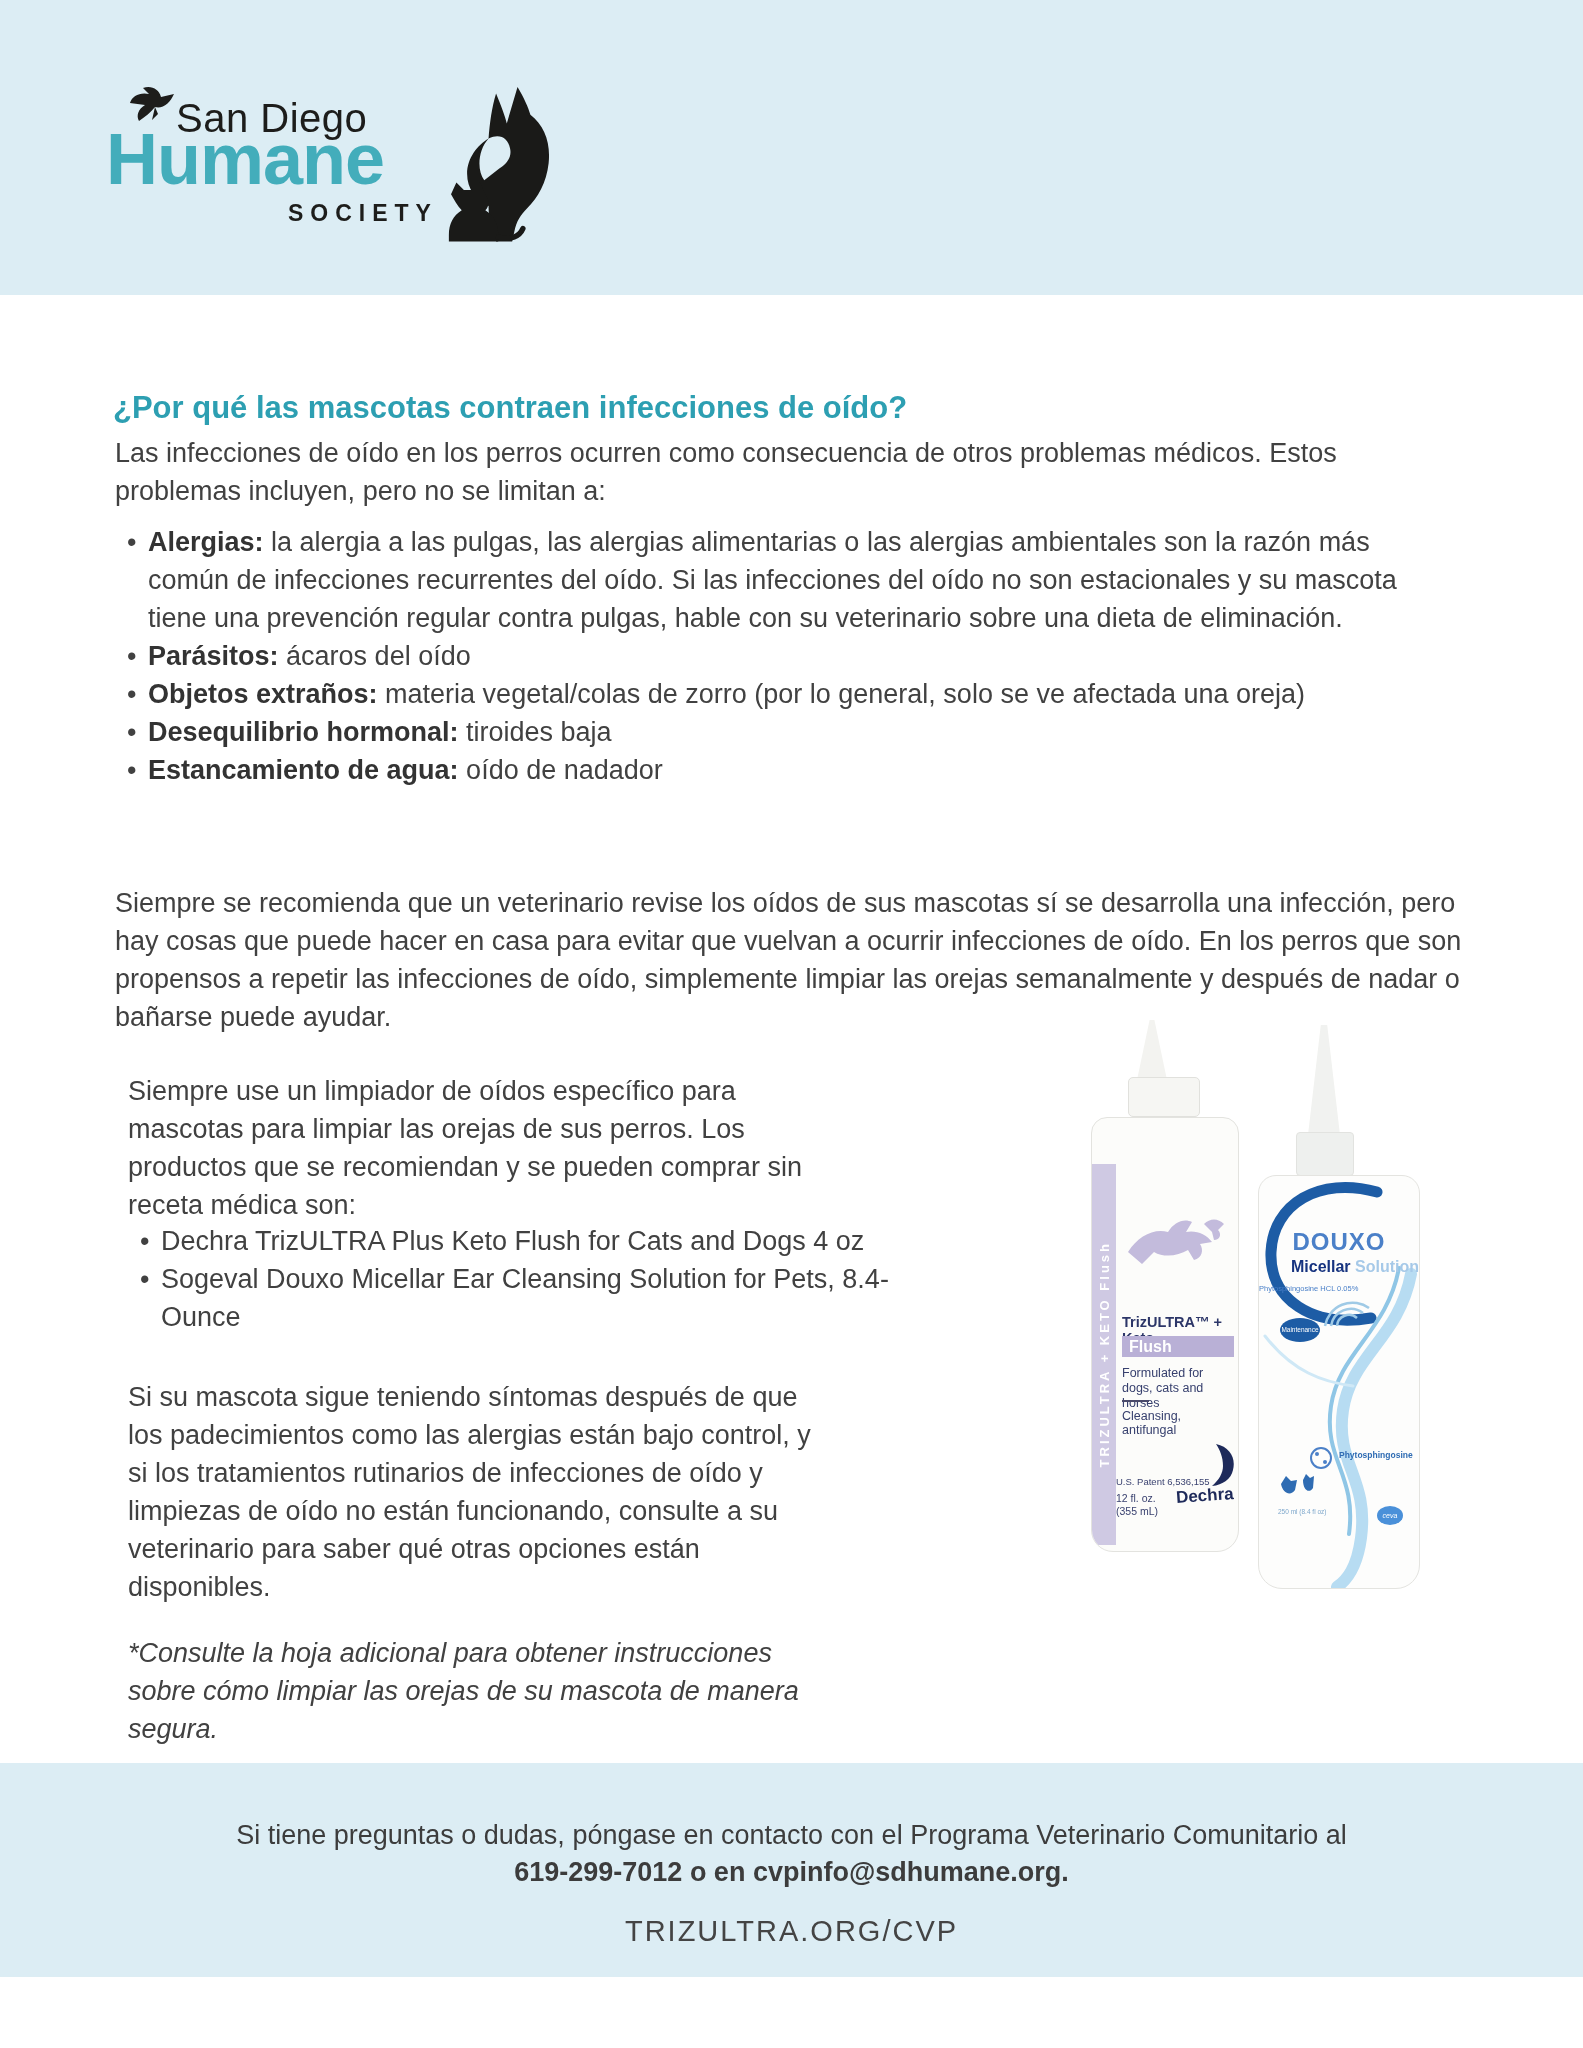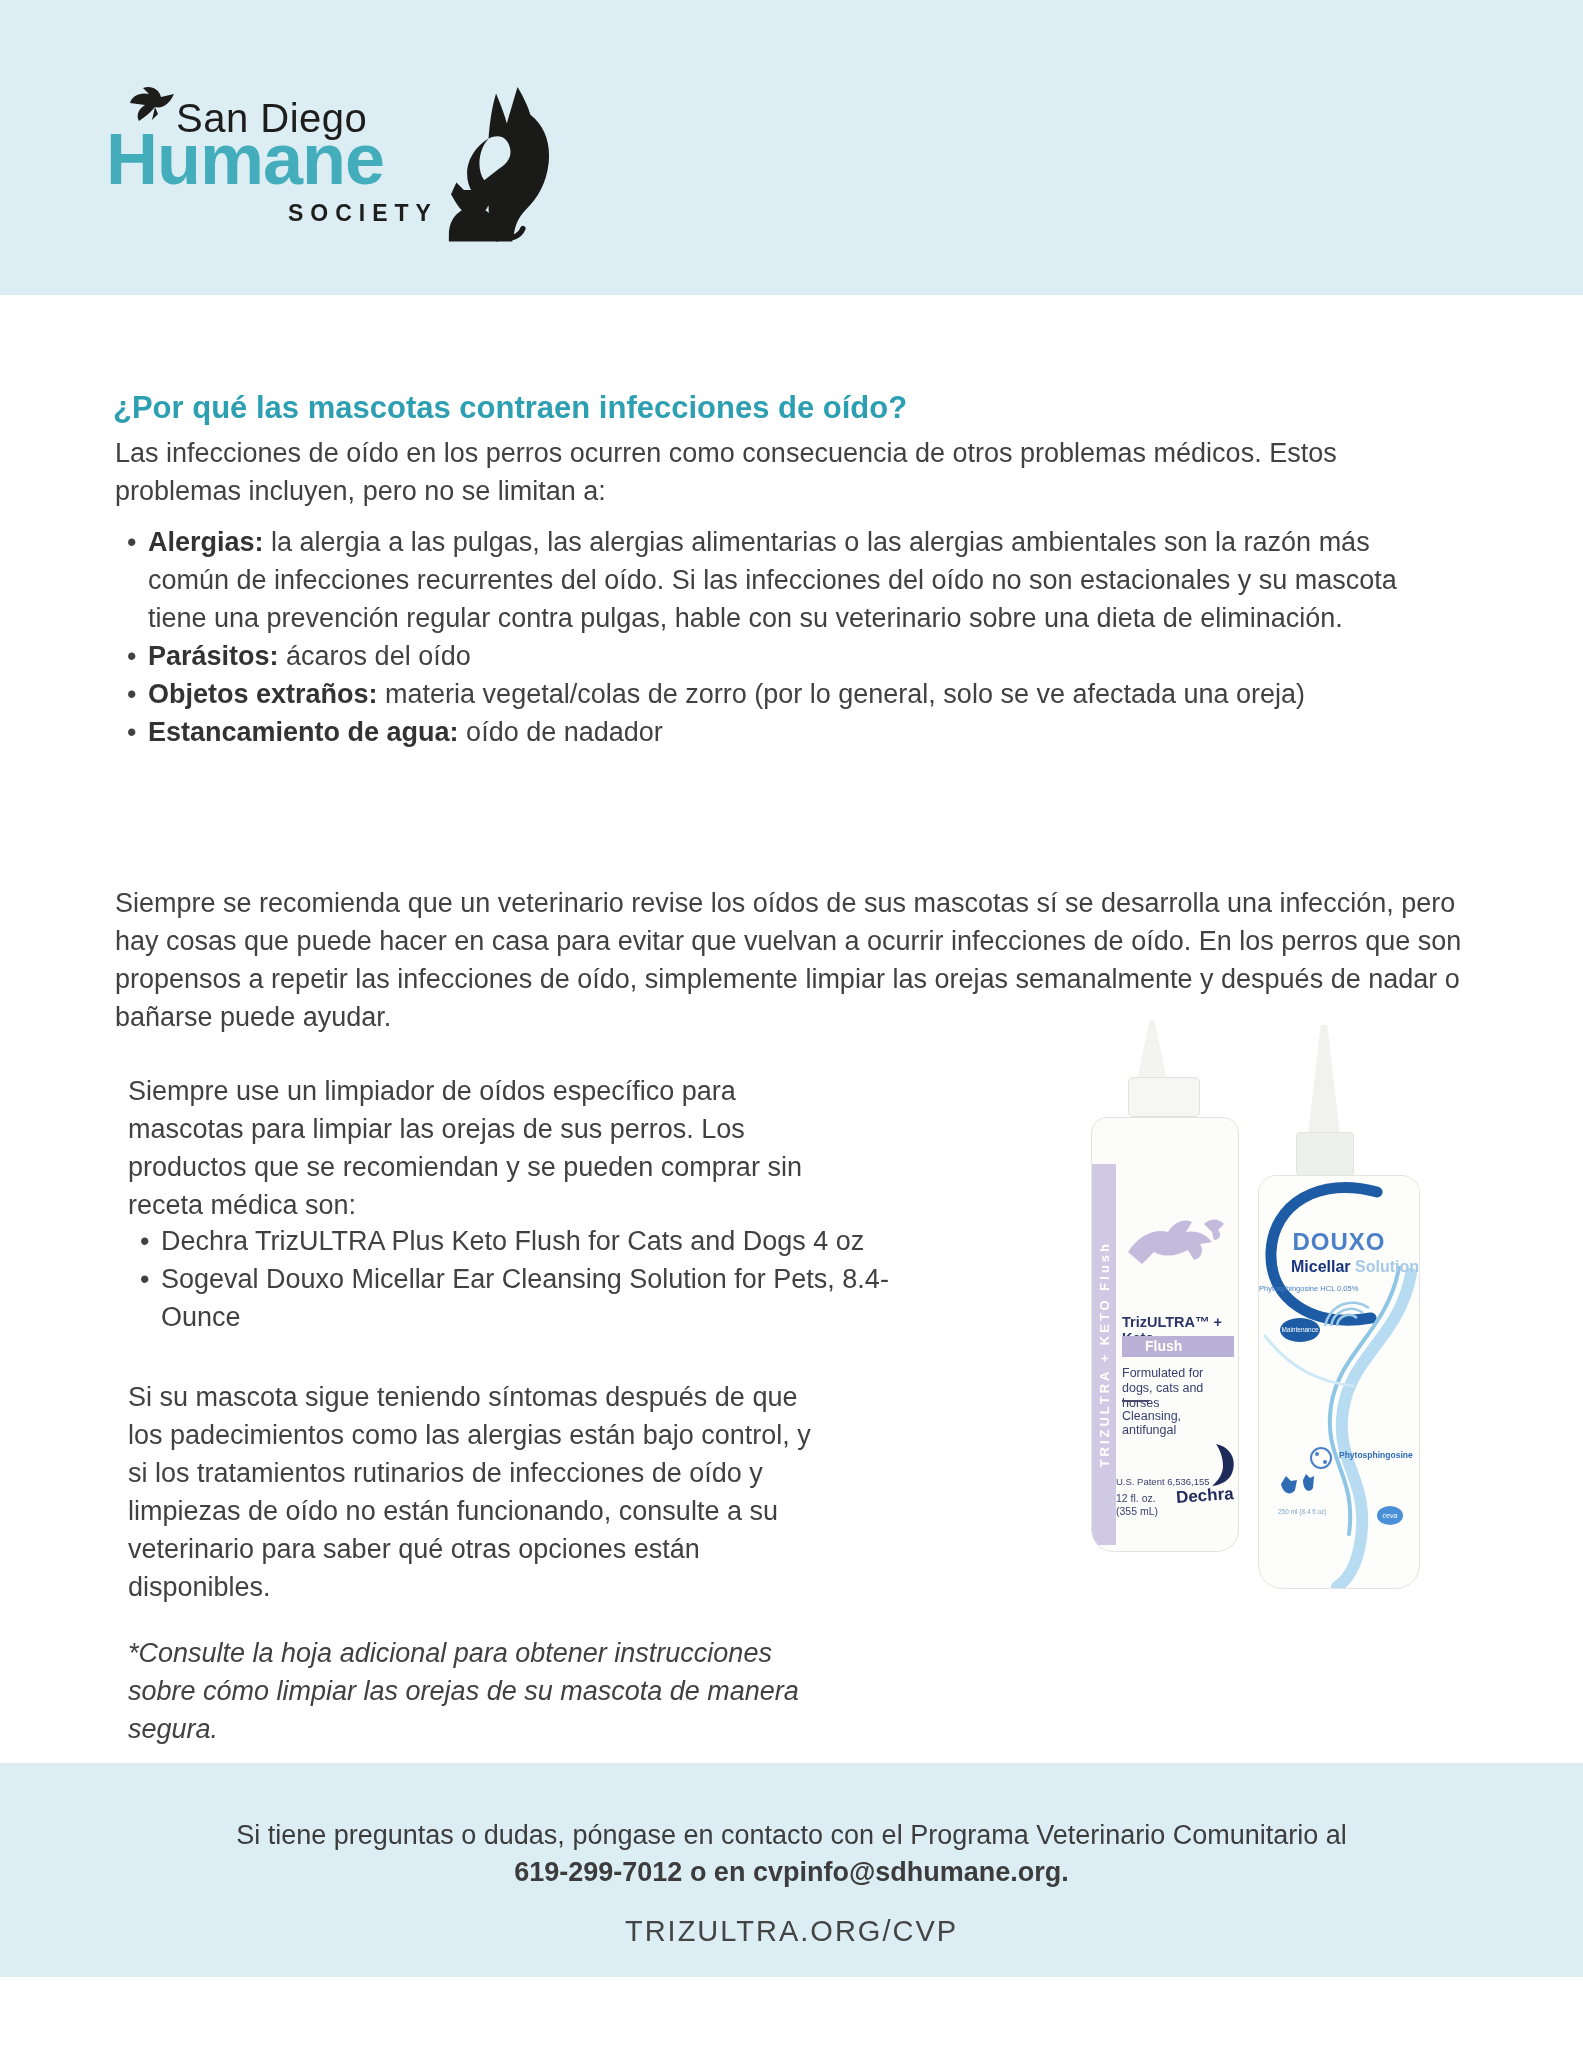--- a/index.html
+++ b/index.html
@@ -49,21 +49,21 @@
             border:1px solid #e1e1dd;border-radius:5px;}
   .triz-body{position:absolute;left:6px;top:97px;width:146px;height:433px;background:#fcfcfa;
              border:1px solid #e3e3df;border-radius:16px 16px 22px 22px;overflow:hidden;}
   .triz-strip{position:absolute;left:0;top:46px;bottom:6px;width:24px;background:#cfc9e3;
               display:flex;align-items:center;justify-content:center;}
   .triz-strip span{writing-mode:vertical-rl;transform:rotate(180deg);color:#ffffff;font-size:13px;
                    font-weight:bold;letter-spacing:3px;white-space:nowrap;}
   .triz-pets{position:absolute;left:32px;top:88px;width:104px;height:72px;}
   .triz-brand{position:absolute;left:30px;top:196px;font-size:14.5px;font-weight:bold;color:#2c3668;}
   .triz-band{position:absolute;left:30px;top:218px;width:112px;height:21px;background:#b9b0d6;
-             color:#ffffff;font-weight:bold;font-size:14px;line-height:21px;padding-left:23px;box-sizing:border-box;}
+             color:#ffffff;font-weight:bold;font-size:16px;line-height:21px;padding-left:7px;box-sizing:border-box;}
   .triz-desc{position:absolute;left:30px;top:248px;width:110px;font-size:12.5px;color:#37406e;line-height:15px;}
   .triz-divider{position:absolute;left:30px;top:282px;width:27px;height:2px;background:#4a4a6a;}
   .triz-desc2{position:absolute;left:30px;top:291px;font-size:12.5px;color:#37406e;}
   .triz-patent{position:absolute;left:24px;top:358px;font-size:9.5px;color:#3a4270;}
   .triz-vol{position:absolute;left:24px;top:374px;width:58px;font-size:10.5px;color:#3a4270;line-height:12.5px;}
   .dechra-swoosh{position:absolute;left:114px;top:326px;width:28px;height:42px;}
   .triz-maker{position:absolute;left:84px;top:368px;font-size:17px;font-weight:bold;color:#1e2a5a;transform:rotate(-4deg);}
 
   
   .douxo{position:absolute;left:1256px;top:1025px;width:170px;height:565px;}
@@ -107,20 +107,21 @@
     </svg>
   </div>
 
   <h2 class="h2">¿Por qué las mascotas contraen infecciones de oído?</h2>
   <p class="para p-intro">Las infecciones de oído en los perros ocurren como consecuencia de otros problemas médicos. Estos problemas incluyen, pero no se limitan a:</p>
 
   <ul class="list causes">
     <li><span class="lead">Alergias:</span> <span>la alergia a las pulgas, las alergias alimentarias o las alergias ambientales son la razón más común de infecciones recurrentes del oído. Si las infecciones del oído no son estacionales y su mascota tiene una prevención regular contra pulgas, hable con su veterinario sobre una dieta de eliminación.</span></li>
     <li><span class="lead">Parásitos:</span> <span>ácaros del oído</span></li>
     <li><span class="lead">Objetos extraños:</span> <span>materia vegetal/colas de zorro (por lo general, solo se ve afectada una oreja)</span></li>
+    <li><span class="lead">Desequilibrio hormonal:</span> <span>tiroides baja</span></li>
     <li><span class="lead">Estancamiento de agua:</span> <span>oído de nadador</span></li>
   </ul>
 
   <p class="para p-2">Siempre se recomienda que un veterinario revise los oídos de sus mascotas sí se desarrolla una infección, pero hay cosas que puede hacer en casa para evitar que vuelvan a ocurrir infecciones de oído. En los perros que son propensos a repetir las infecciones de oído, simplemente limpiar las orejas semanalmente y después de nadar o bañarse puede ayudar.</p>
 
   <p class="para p-clean">Siempre use un limpiador de oídos específico para mascotas para limpiar las orejas de sus perros. Los productos que se recomiendan y se pueden comprar sin receta médica son:</p>
 
   <ul class="list products">
     <li><span>Dechra TrizULTRA Plus Keto Flush for Cats and Dogs 4 oz</span></li>
     <li><span>Sogeval Douxo Micellar Ear Cleansing Solution for Pets, 8.4-Ounce</span></li>

